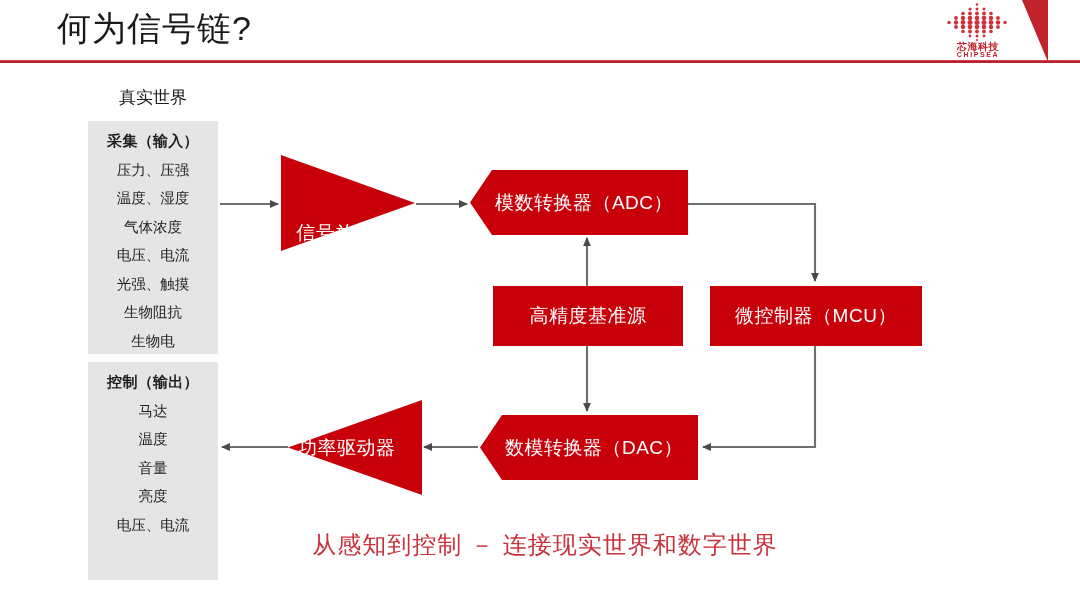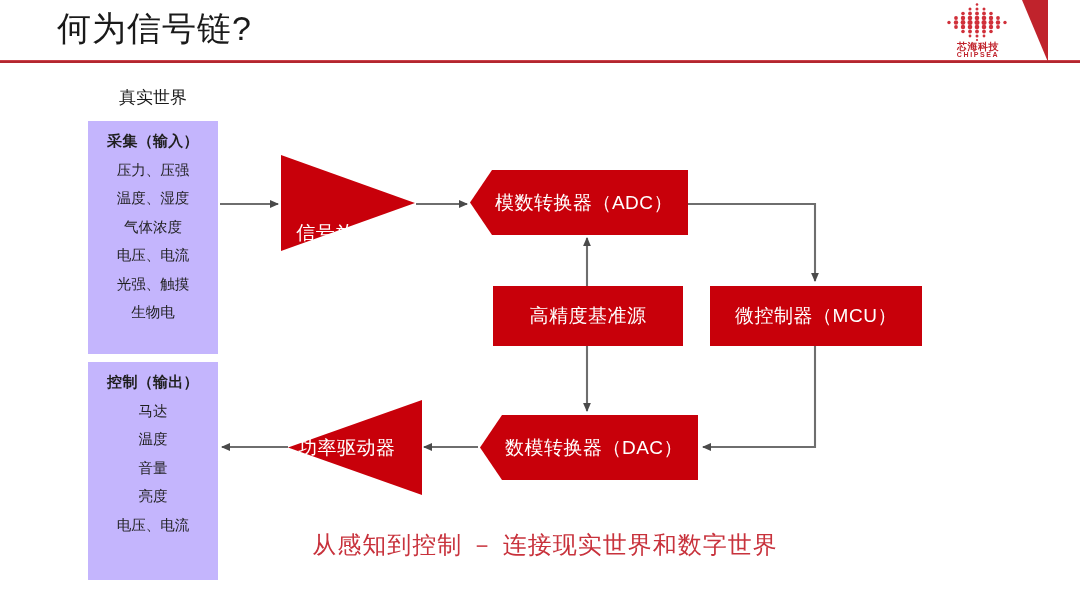--- a/index.html
+++ b/index.html
@@ -113,21 +113,21 @@
     width: 130px;
     text-align: center;
     font-size: 17px;
     color: #1a1a1a;
     line-height: 24px;
   }
   .panel {
     position: absolute;
     left: 88px;
     width: 130px;
-    background: #c4b5fd;
+    background: #e5e5e5;
   }
   .panel-input {
     top: 121px;
     height: 233px;
   }
   .panel-output {
     top: 362px;
     height: 218px;
   }
   .panel ul {
@@ -252,20 +252,21 @@
   <div class="realworld-label">真实世界</div>
 
   <div class="panel panel-input">
     <ul>
       <li class="head">采集（输入）</li>
       <li>压力、压强</li>
       <li>温度、湿度</li>
       <li>气体浓度</li>
       <li>电压、电流</li>
       <li>光强、触摸</li>
+      <li>生物阻抗</li>
       <li>生物电</li>
     </ul>
   </div>
 
   <div class="panel panel-output">
     <ul>
       <li class="head">控制（输出）</li>
       <li>马达</li>
       <li>温度</li>
       <li>音量</li>

